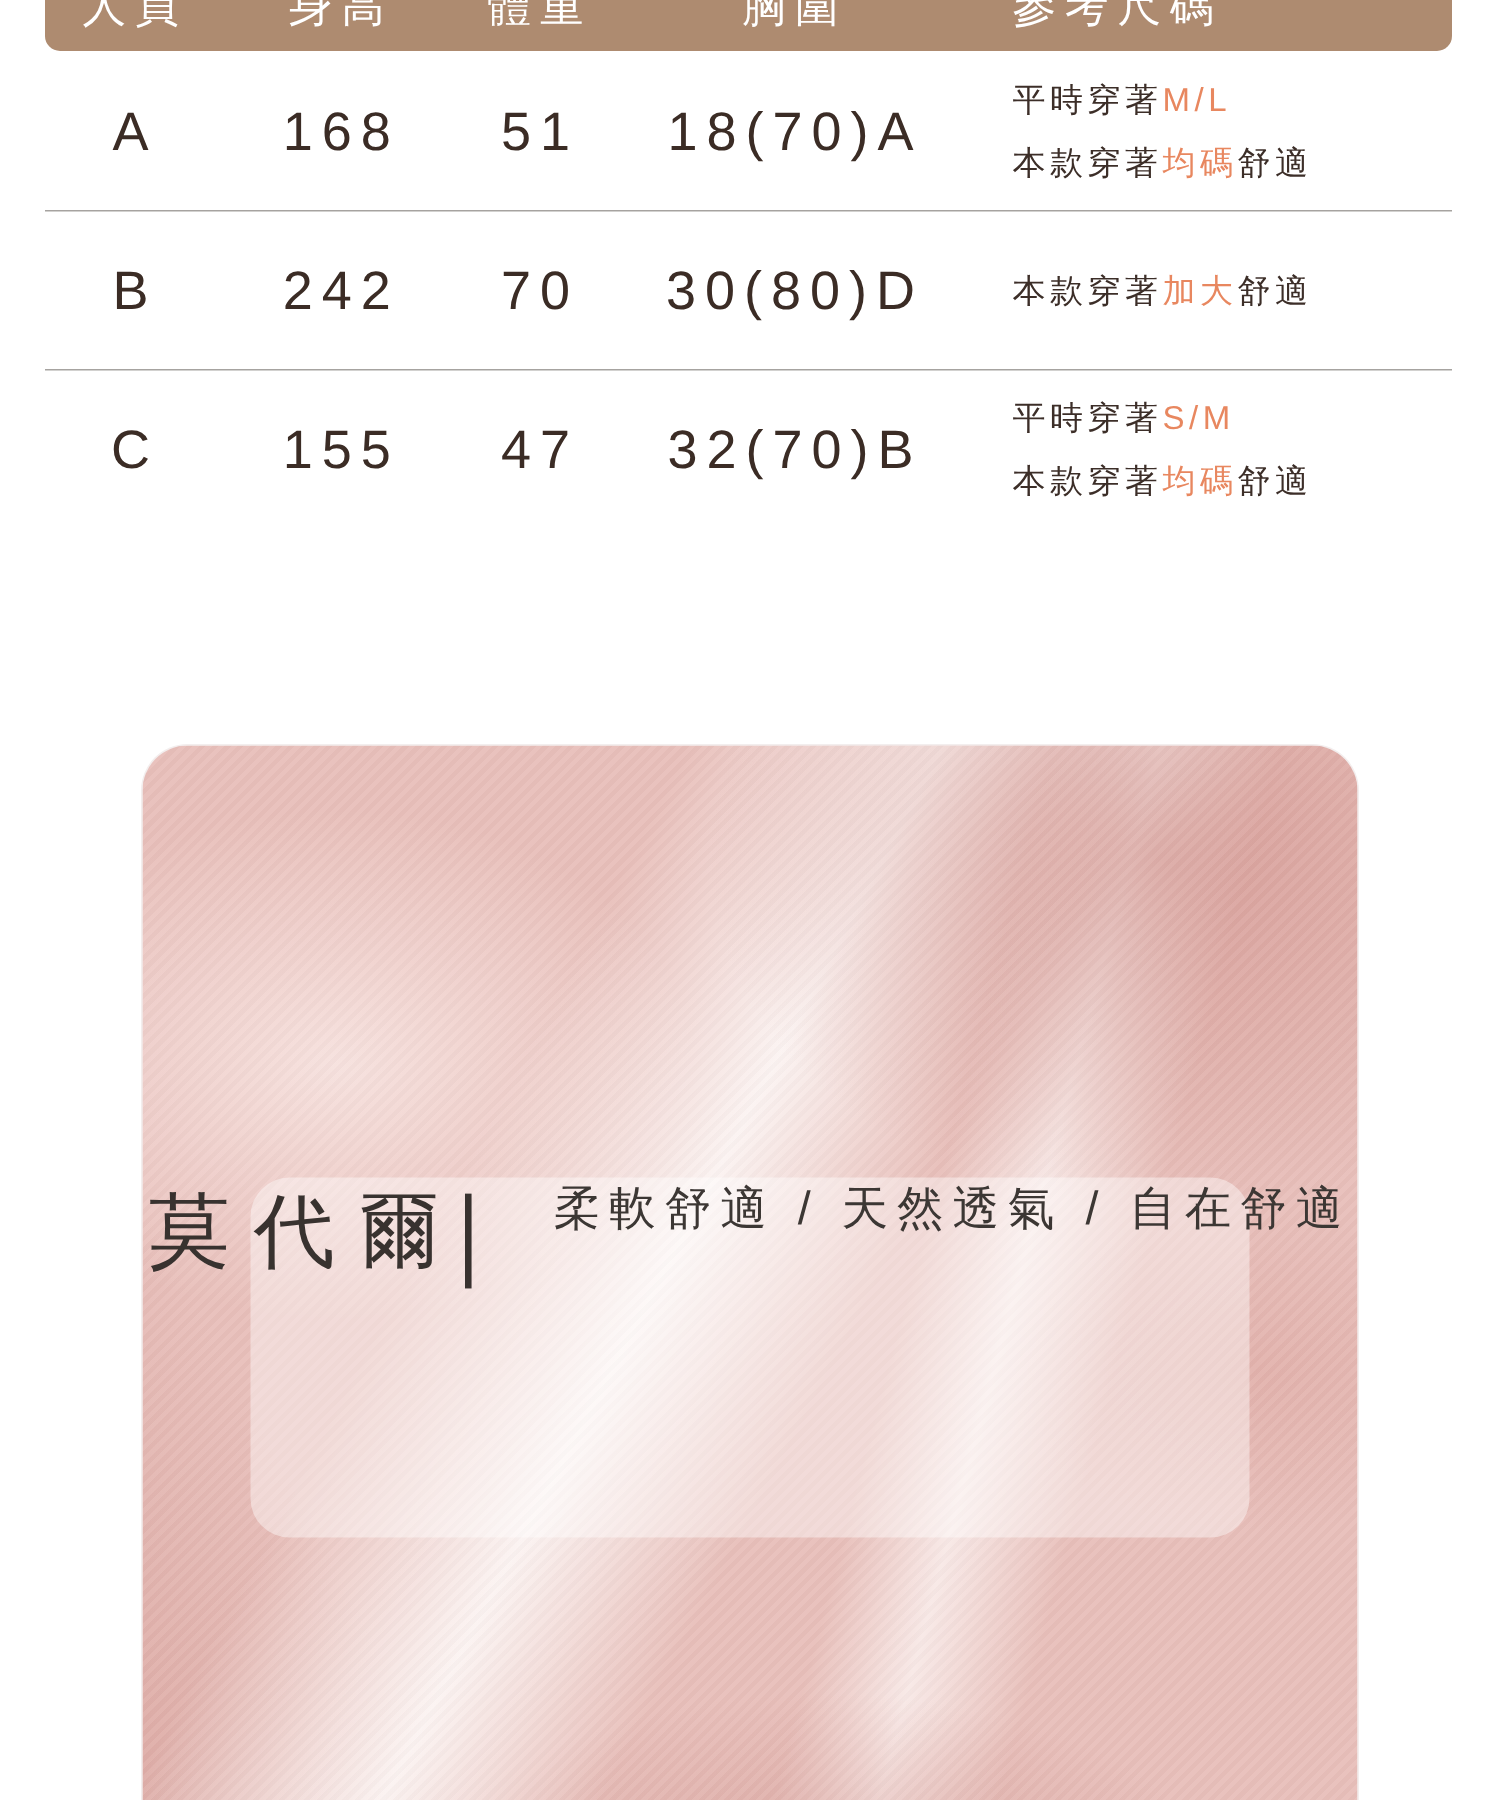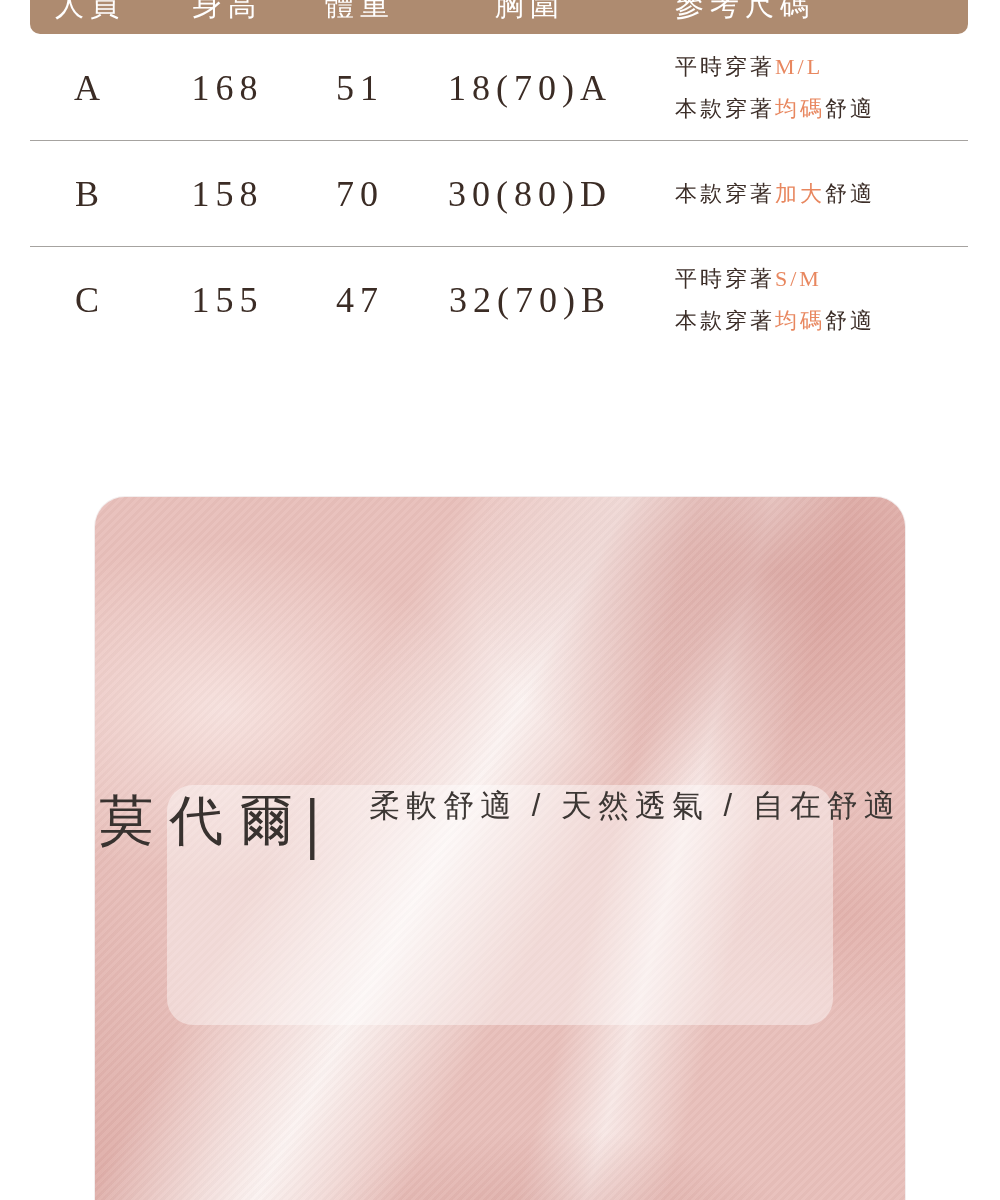--- a/index.html
+++ b/index.html
@@ -3,21 +3,21 @@
 <meta charset="utf-8">
 <style>
   html,body{margin:0;padding:0;}
   body{
     width:1000px;height:1200px;position:relative;overflow:hidden;
     background:#ffffff;
     font-family:"Liberation Sans","DejaVu Sans",sans-serif;
     color:#3b2c25;
   }
   
-  .size-table{position:absolute;left:30px;top:0;width:938px;font-family:Liberation Serif, serif;}
+  .size-table{position:absolute;left:30px;top:0;width:938px;}
   .tgrid{display:grid;grid-template-columns:120px 155px 110px 230px 1fr;}
   .thead{
     position:absolute;top:-24px;left:0;width:100%;height:58px;
     background:#ae8b70;border-radius:10px;
     color:#ffffff;font-size:29px;letter-spacing:6px;
   }
   .thead .cell{line-height:58px;text-align:center;white-space:nowrap;}
   .thead .cell.note-col{text-align:left;padding-left:30px;}
   .tbody{padding-top:35px;}
   .trow{height:105px;align-items:center;}
@@ -87,21 +87,21 @@
       <div class="cell">51</div>
       <div class="cell">18(70)A</div>
       <div class="cell note-col">
         <div><span>平時穿著</span><span class="accent">M/L</span></div>
         <div><span>本款穿著</span><span class="accent">均碼</span><span>舒適</span></div>
       </div>
     </div>
 
     <div class="trow tgrid sep">
       <div class="cell">B</div>
-      <div class="cell">158</div>
+      <div class="cell">242</div>
       <div class="cell">70</div>
       <div class="cell">30(80)D</div>
       <div class="cell note-col">
         <div><span>本款穿著</span><span class="accent">加大</span><span>舒適</span></div>
       </div>
     </div>
 
     <div class="trow tgrid">
       <div class="cell">C</div>
       <div class="cell">155</div>

